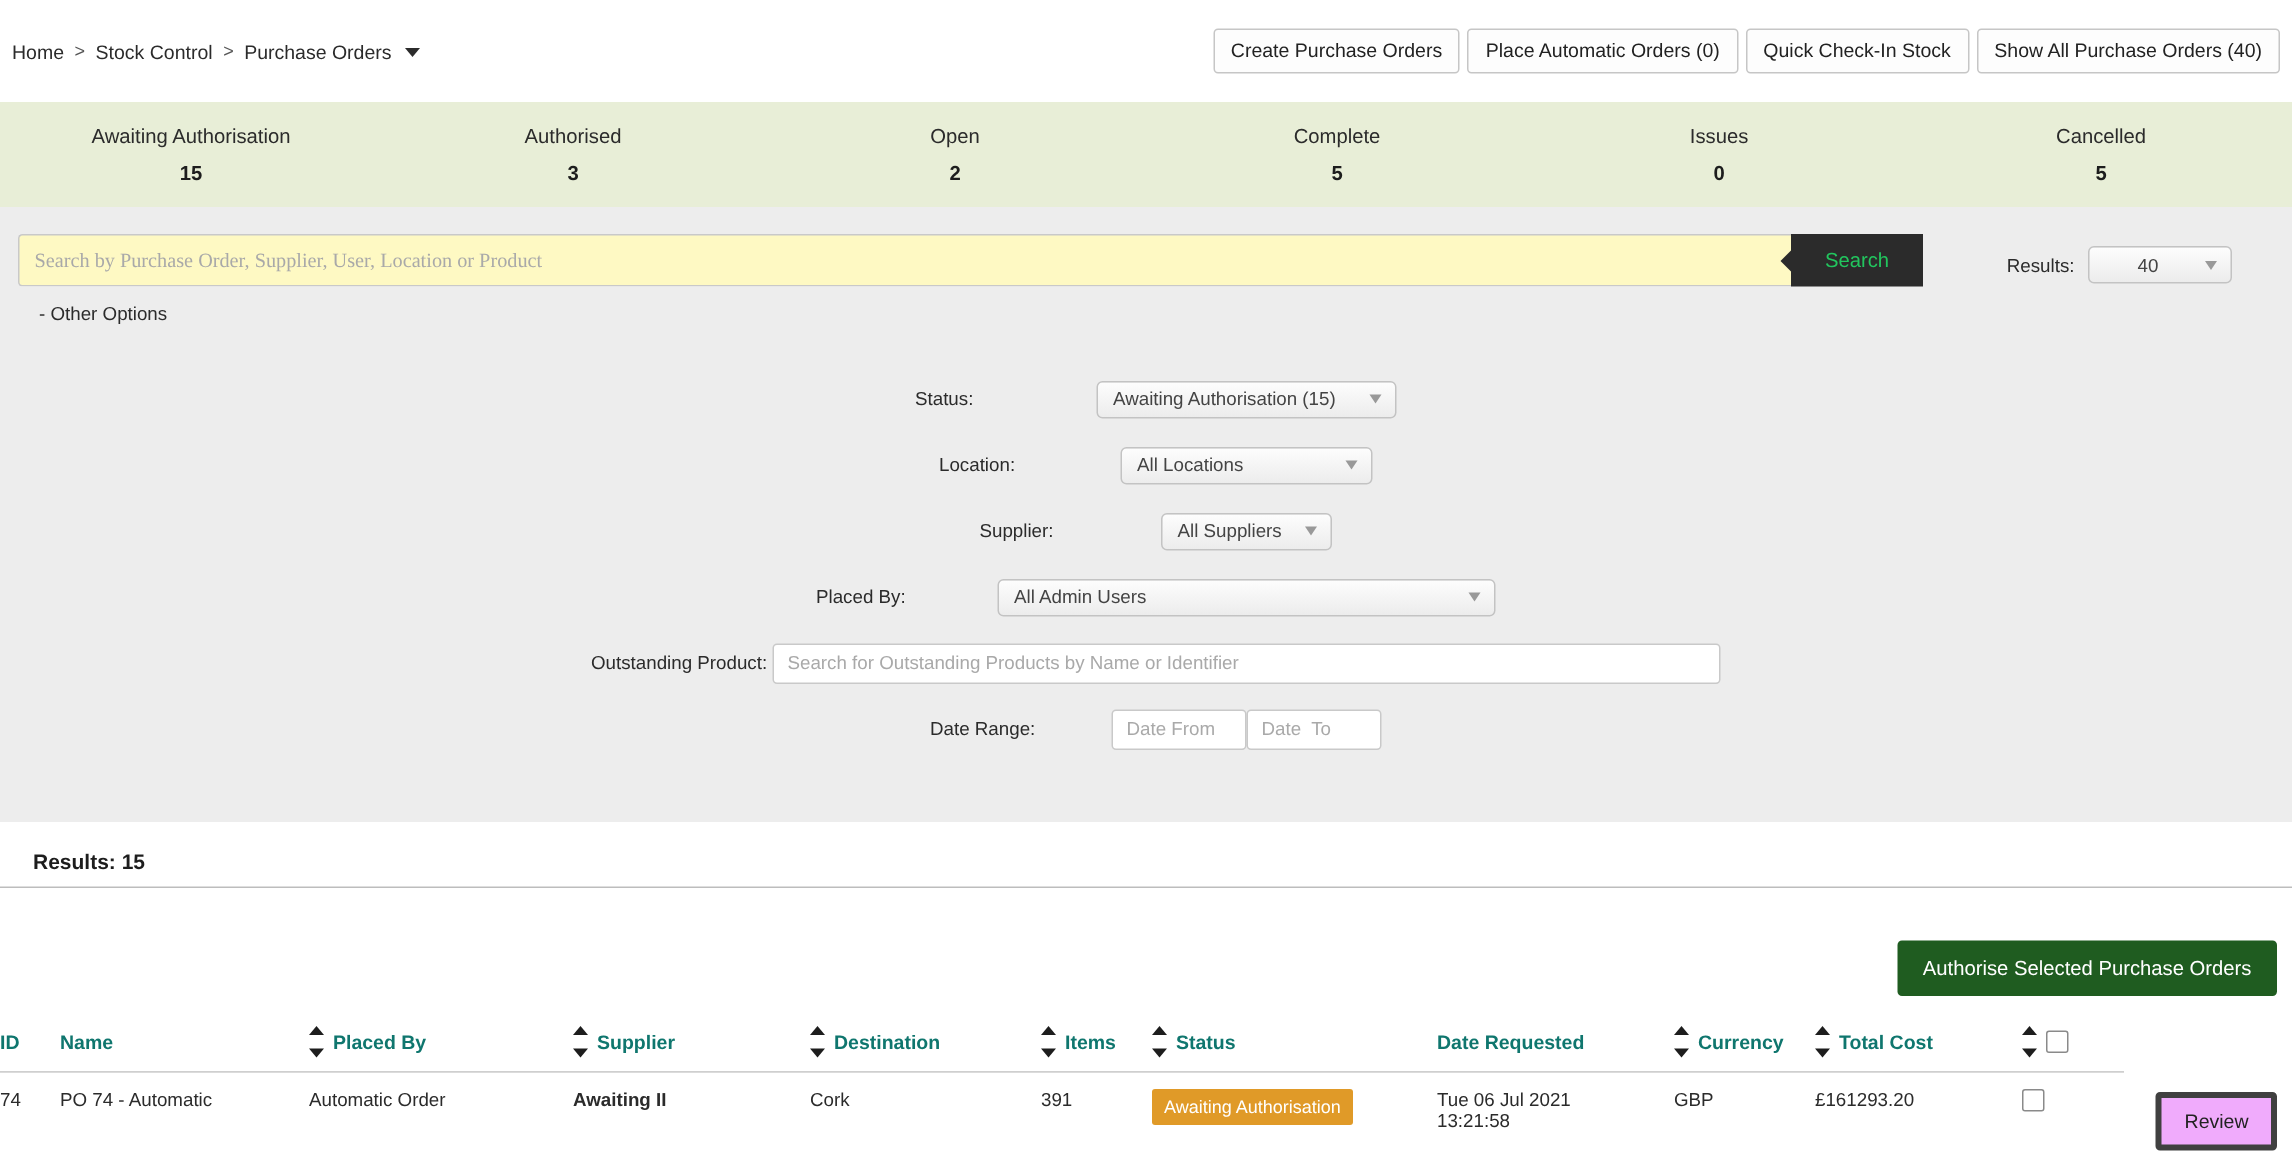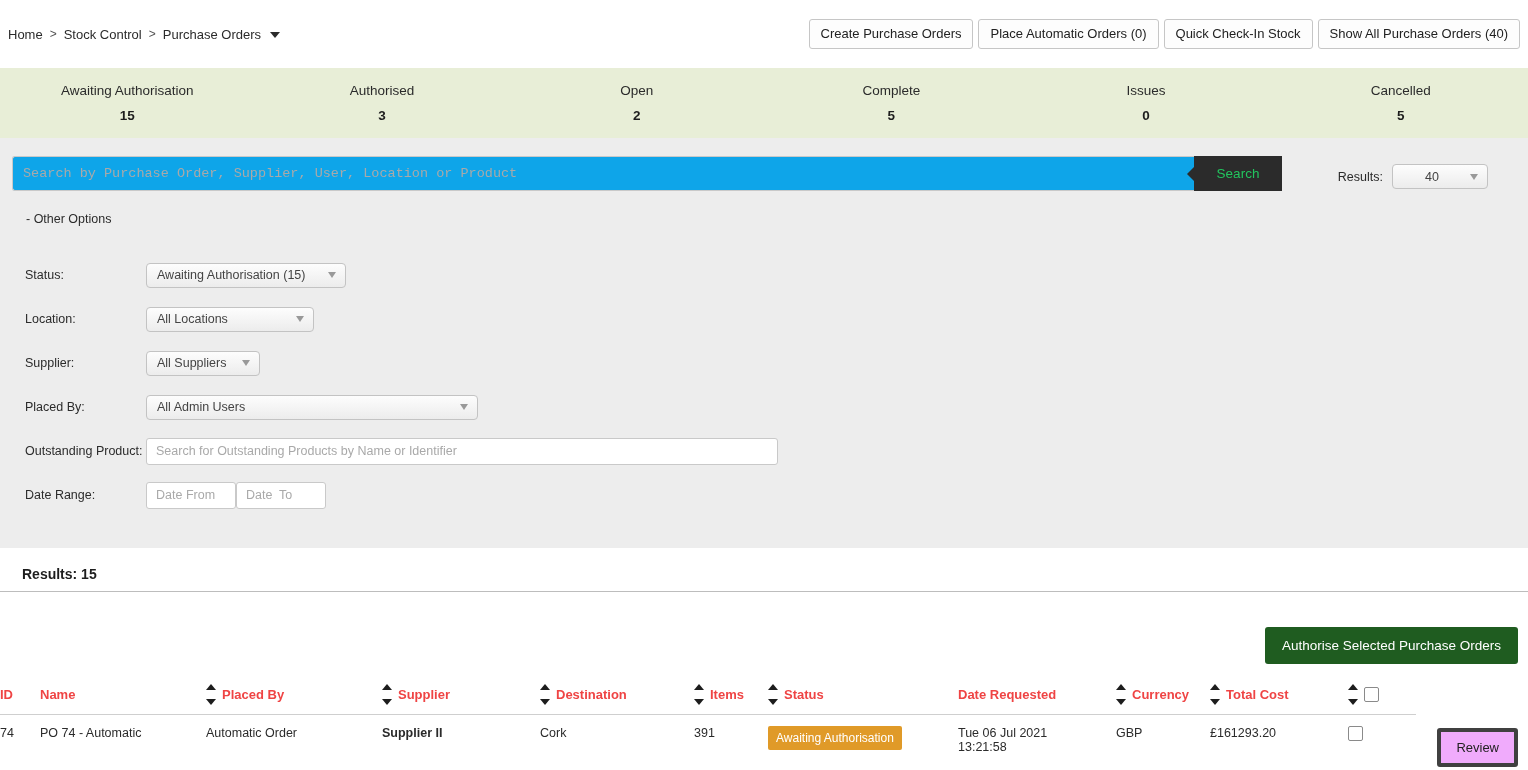--- a/index.html
+++ b/index.html
@@ -95,24 +95,24 @@
     display: flex;
     width: 1270px;
     height: 35px;
   }
   .search-input {
     flex: 1;
     height: 35px;
     border: 1px solid #c9c9c9;
     border-right: none;
     border-radius: 3px 0 0 3px;
-    background: #0ea5e9;
+    background: #fef9c3;
     padding: 0 10px;
     font-size: 13.5px;
-    font-family: Liberation Mono, monospace;
+    font-family: Liberation Serif, serif;
     color: #333;
     outline: none;
   }
   .search-input::placeholder { color: #a9a9a9; }
   .search-btn {
     position: relative;
     width: 88px;
     height: 35px;
     background: #2b2b2b;
     color: #22c55e;
@@ -164,31 +164,32 @@
     width: 0; height: 0;
     border-left: 4.5px solid transparent;
     border-right: 4.5px solid transparent;
     border-top: 6px solid #999;
   }
   .sel.center { justify-content: center; }
 
   .other-options {
     font-size: 12.5px;
     color: #2b2b2b;
-    margin-top: 21px;
+    margin-top: 11px;
     margin-left: 14px;
     cursor: pointer;
     display: inline-block;
   }
 
   .filter-rows { margin-top: 26px; }
   .frow {
     display: flex;
     align-items: center;
     height: 44px;
+    justify-content: center;
   }
   .flabel {
     width: 134px;
     font-size: 12.5px;
     color: #2b2b2b;
     padding-left: 13px;
     flex: 0 0 auto;
   }
   .text-input {
     height: 27px;
@@ -233,21 +234,21 @@
   
   .tablewrap { margin-top: 14px; }
   table.potable {
     width: 1416px;
     border-collapse: collapse;
     table-layout: fixed;
   }
   table.potable th {
     font-size: 13px;
     font-weight: bold;
-    color: #ef4444;
+    color: #0f766e;
     text-align: left;
     padding: 6px 0 9px 0;
     border-bottom: 1px solid #cfcfcf;
     vertical-align: middle;
     position: relative;
   }
   .th-inner { display: flex; align-items: center; gap: 6px; }
   .sorter {
     display: inline-flex;
     flex-direction: column;
@@ -533,21 +534,21 @@
               <span class="cb"></span>
             </div>
           </th>
         </tr>
       </thead>
       <tbody>
         <tr>
           <td>74</td>
           <td>PO 74 - Automatic</td>
           <td>Automatic Order</td>
-          <td class="bold">Supplier II</td>
+          <td class="bold">Awaiting II</td>
           <td>Cork</td>
           <td>391</td>
           <td>
             <span class="badge">Awaiting Authorisation</span>
           </td>
           <td>
             <div>Tue 06 Jul 2021</div>
             <div>13:21:58</div>
           </td>
           <td>GBP</td>

